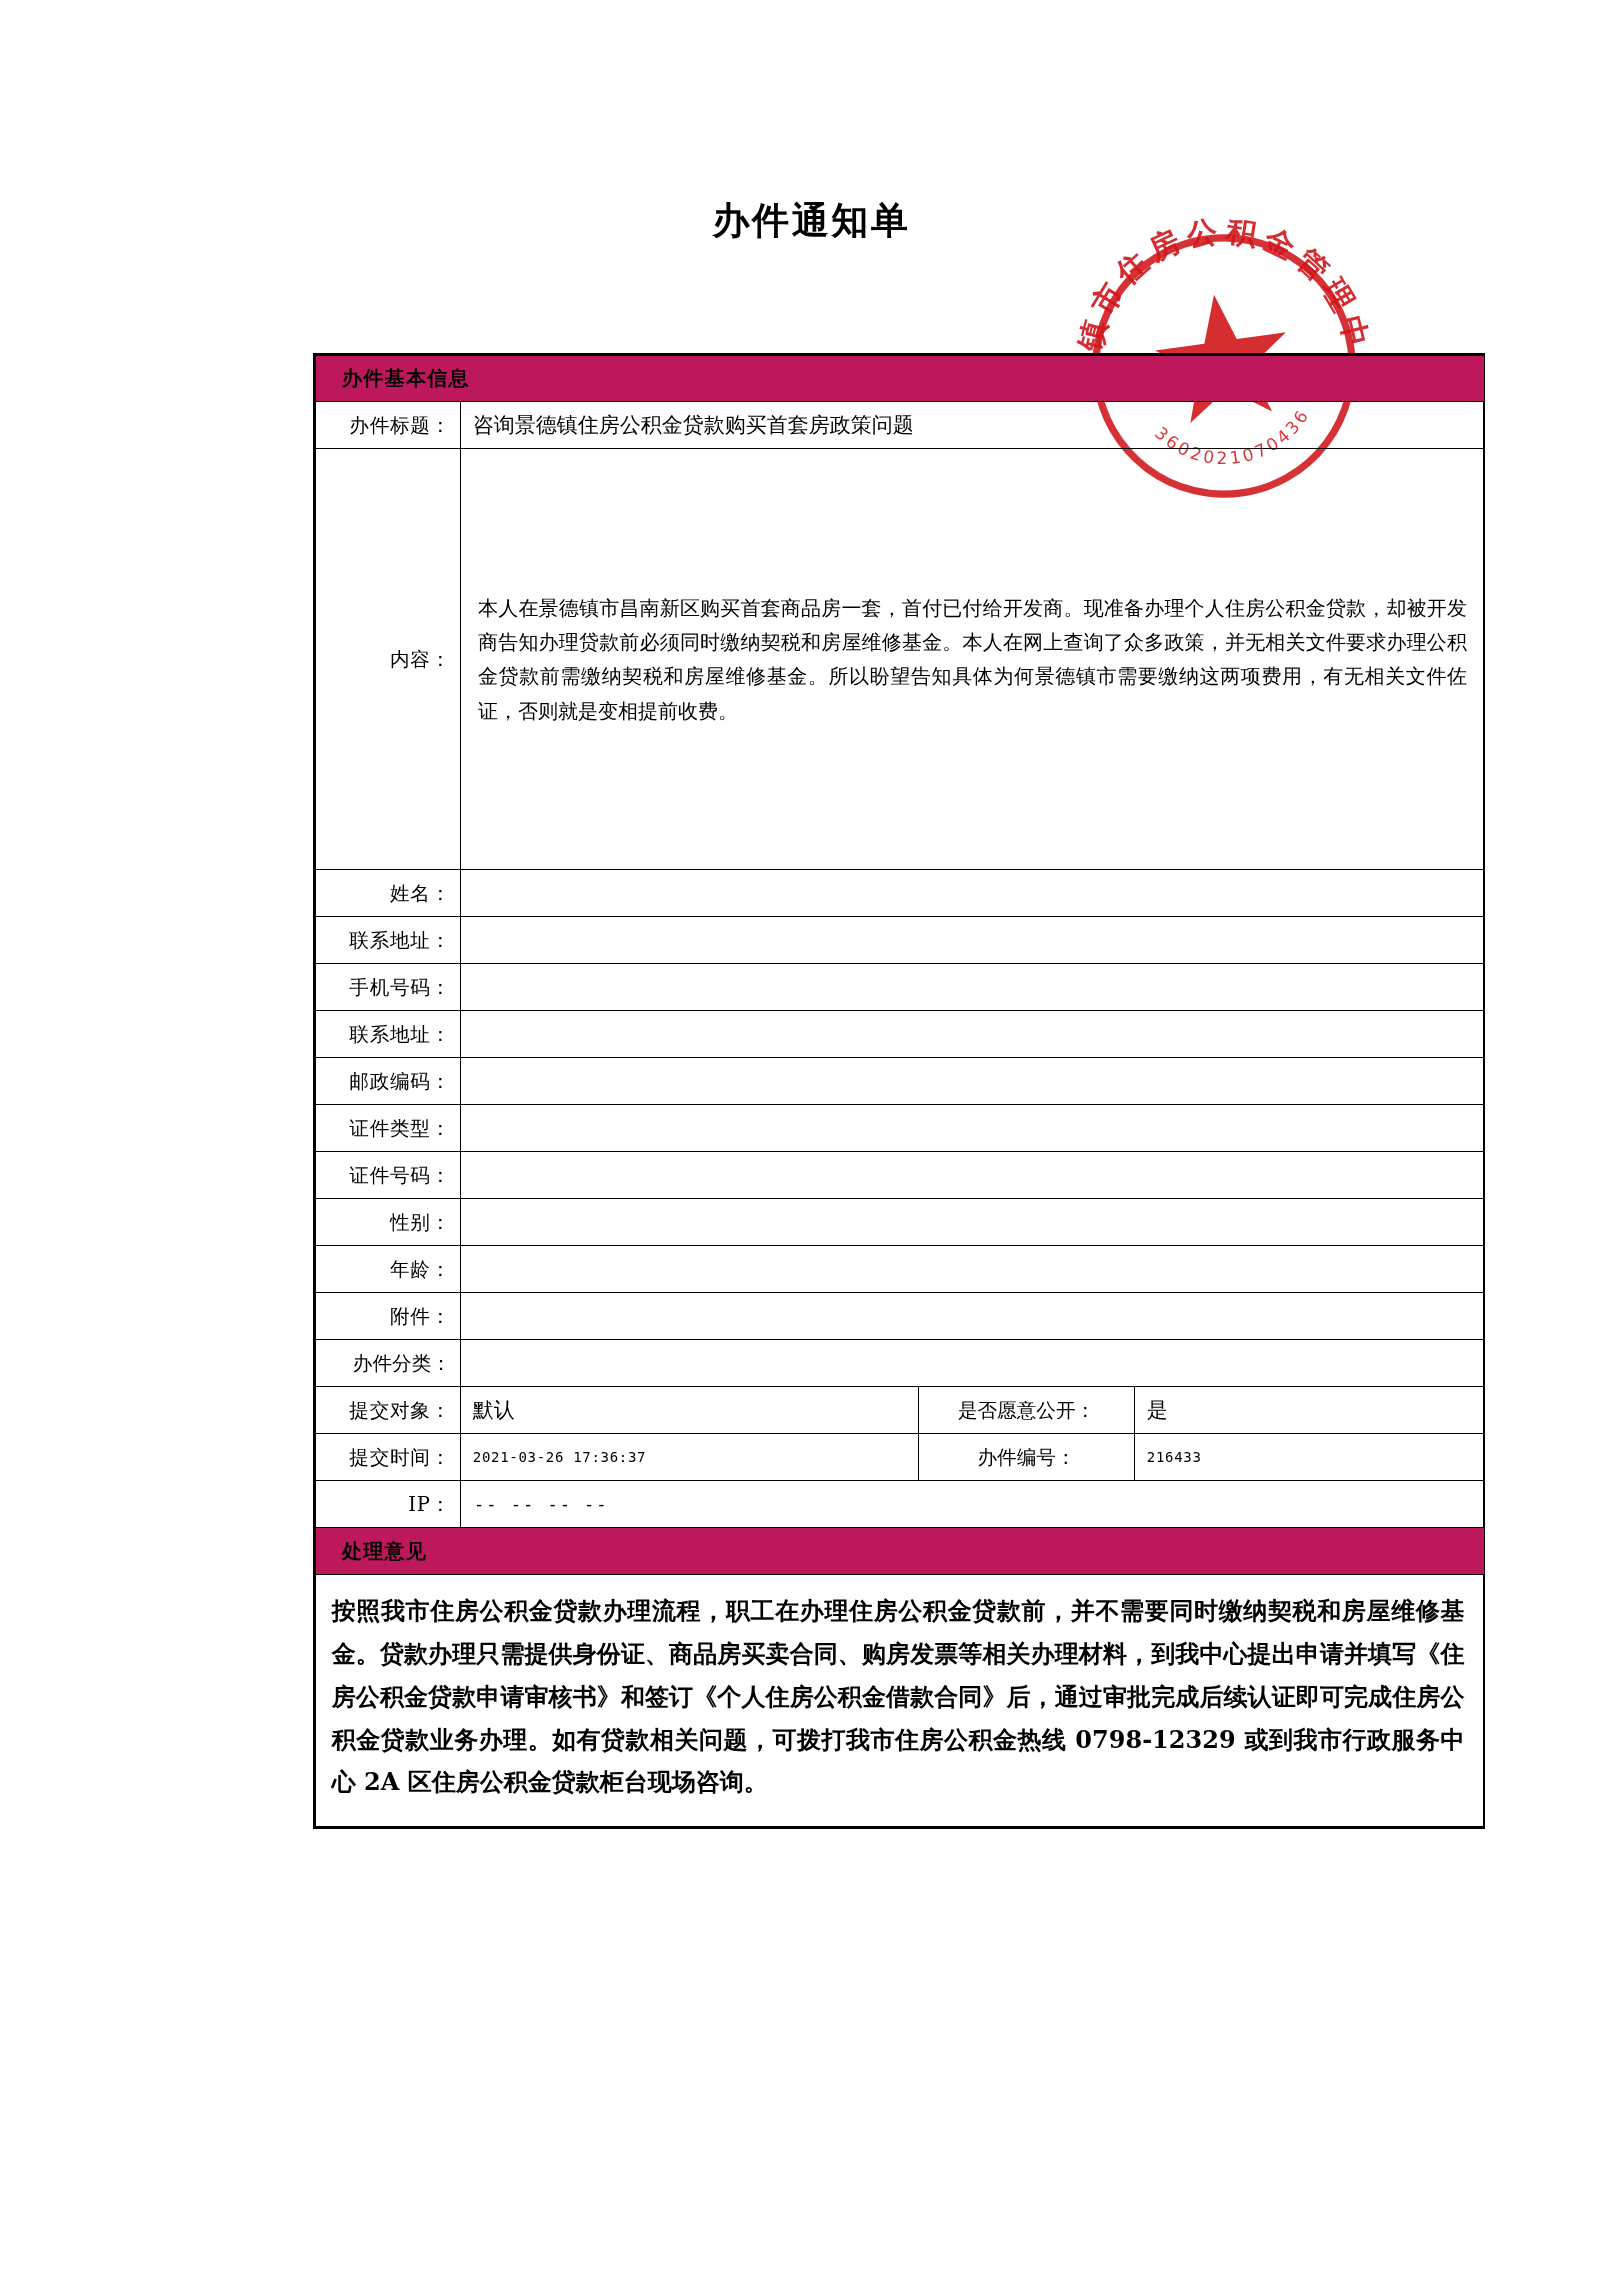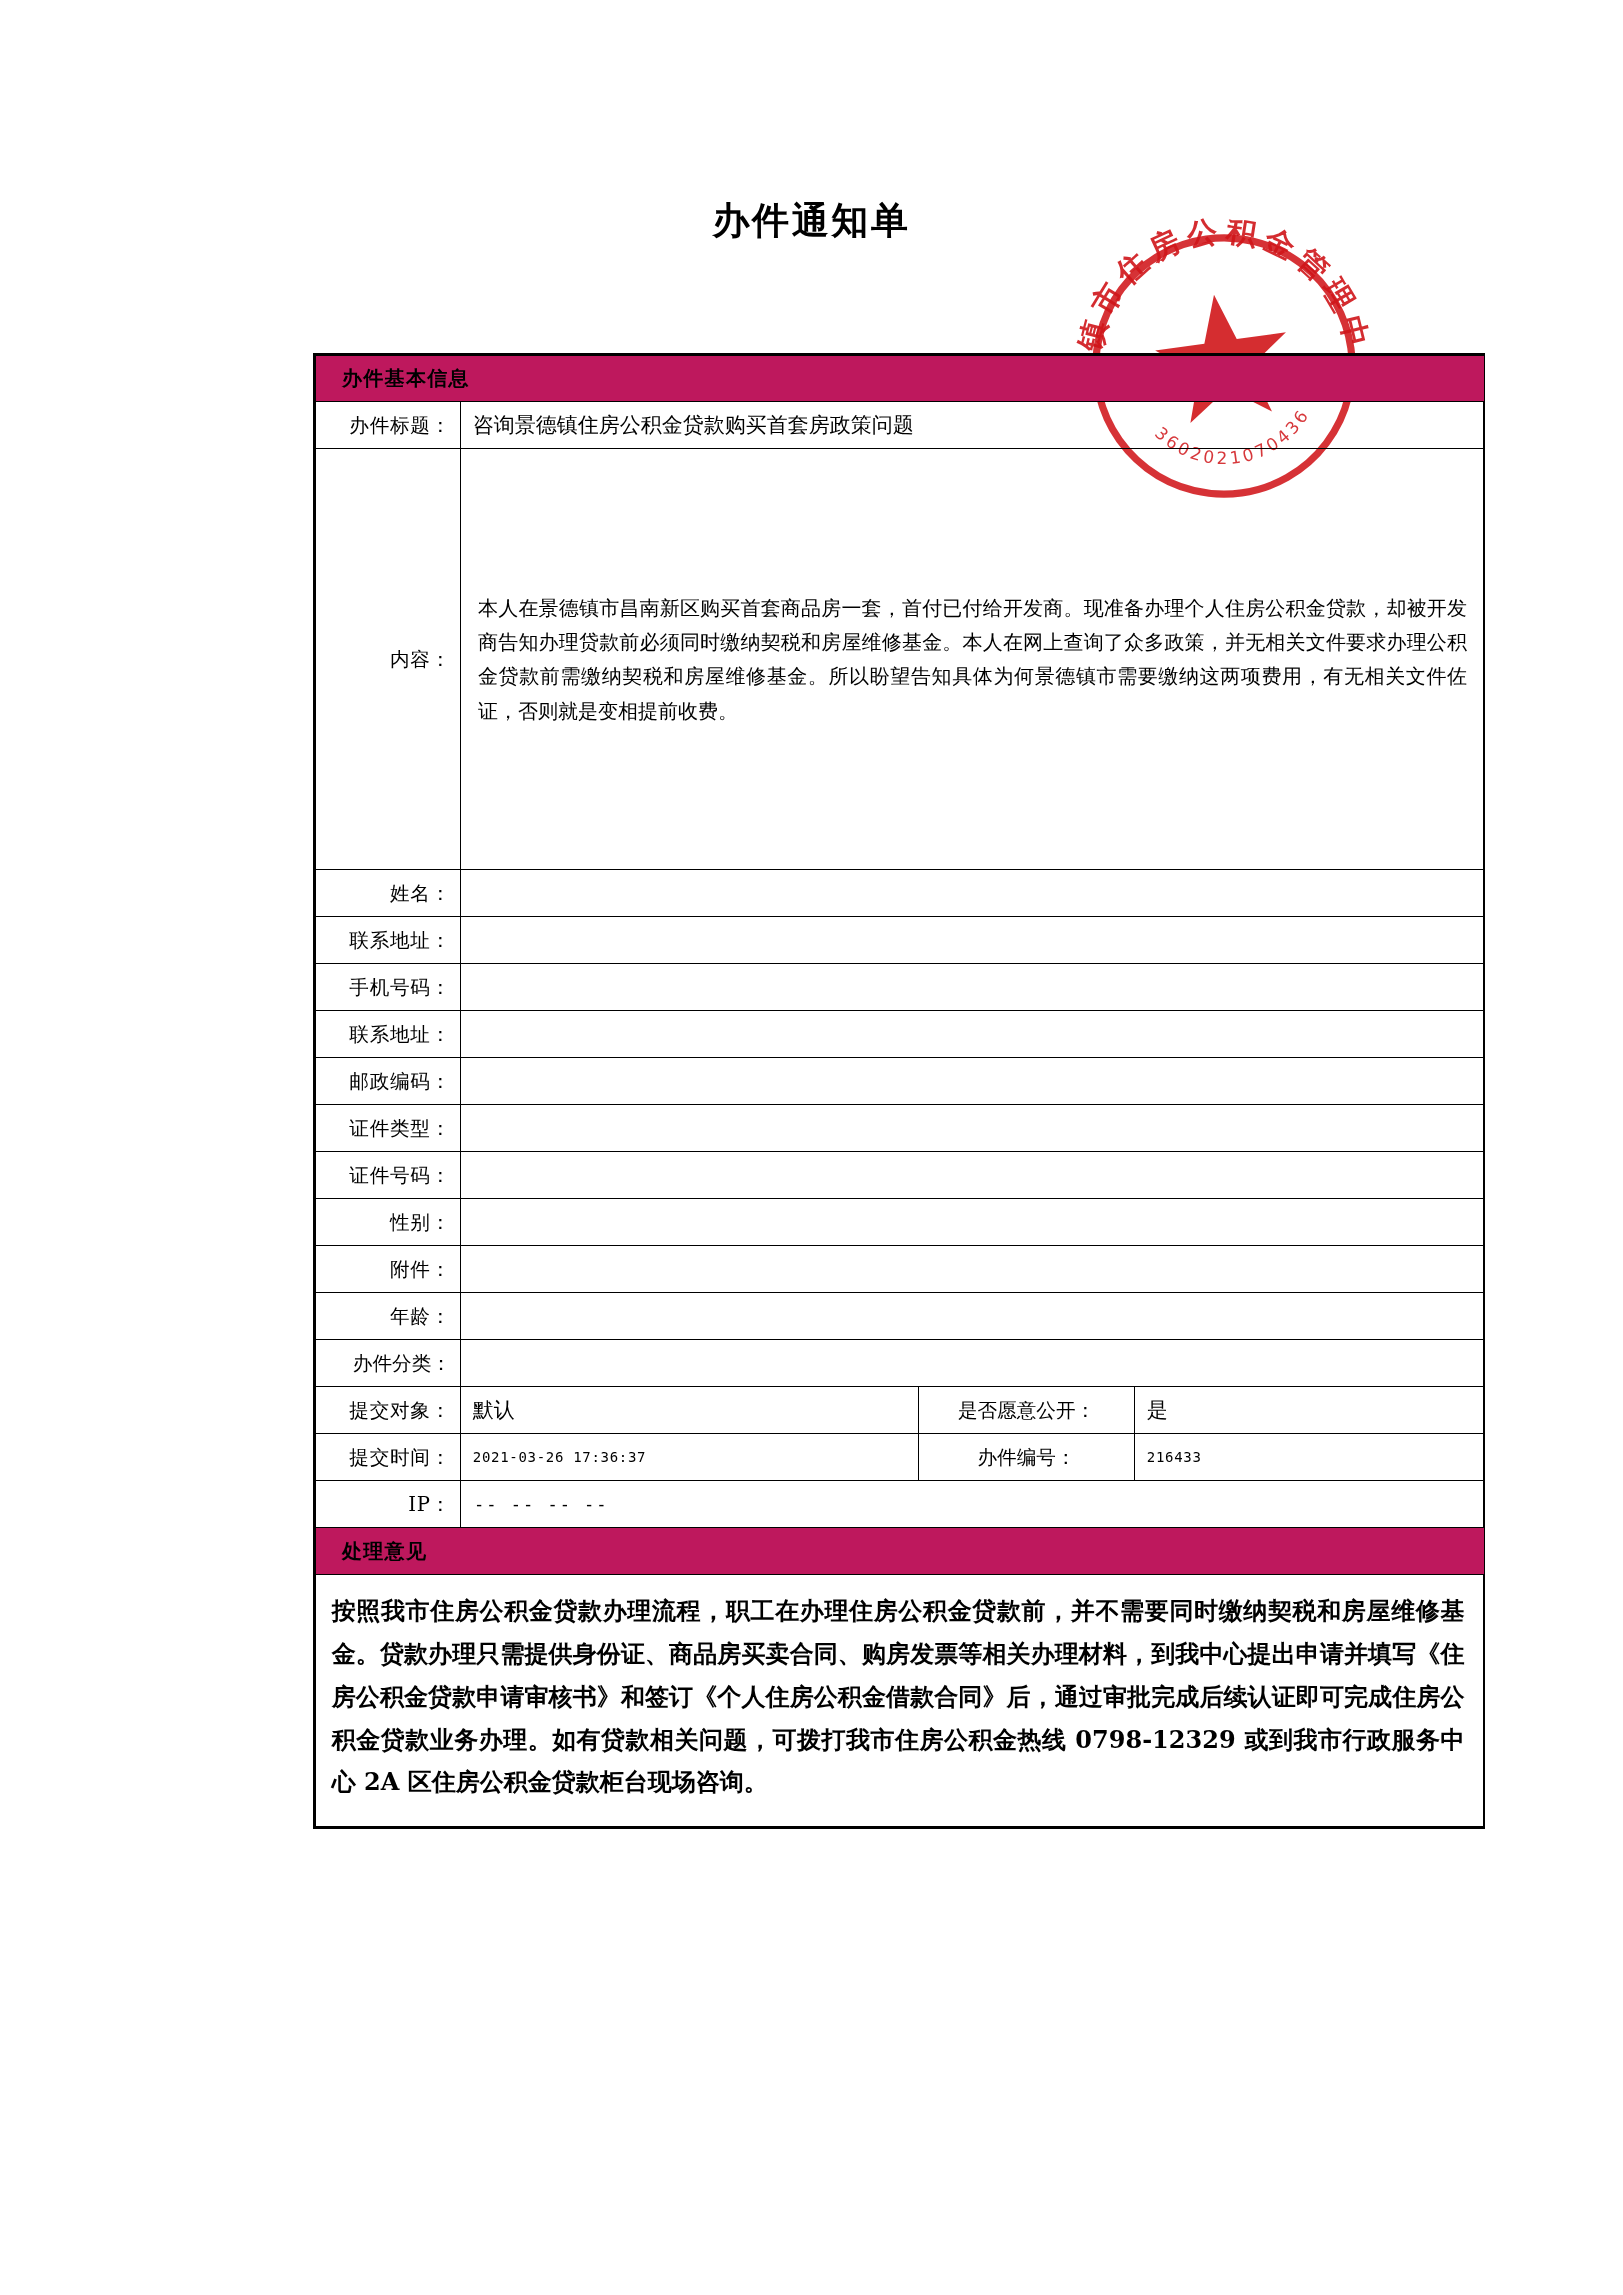--- a/index.html
+++ b/index.html
@@ -198,25 +198,25 @@
         </tr>
         <tr class="row-h">
           <td class="lbl">证件号码：</td>
           <td class="val" colspan="3"></td>
         </tr>
         <tr class="row-h">
           <td class="lbl">性别：</td>
           <td class="val" colspan="3"></td>
         </tr>
         <tr class="row-h">
+          <td class="lbl">年龄：</td>
+          <td class="val" colspan="3"></td>
+        </tr>
+        <tr class="row-h">
           <td class="lbl">附件：</td>
-          <td class="val" colspan="3"></td>
-        </tr>
-        <tr class="row-h">
-          <td class="lbl">年龄：</td>
           <td class="val" colspan="3"></td>
         </tr>
         <tr class="row-h">
           <td class="lbl tight">办件分类：</td>
           <td class="val" colspan="3"></td>
         </tr>
         <tr class="row-h">
           <td class="lbl">提交对象：</td>
           <td class="val">默认</td>
           <td class="sublbl">是否愿意公开：</td>

